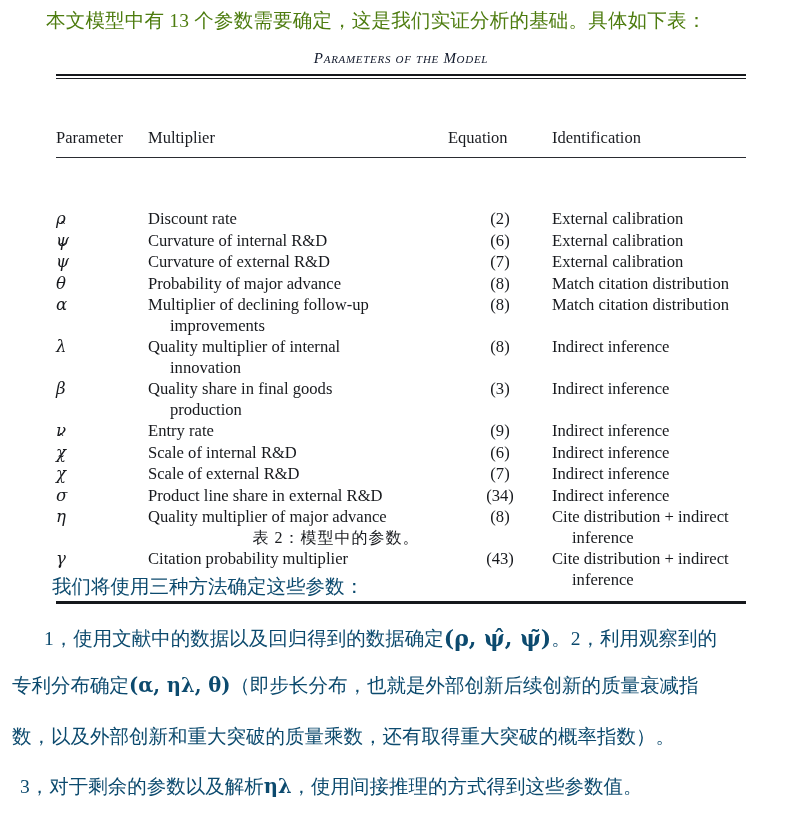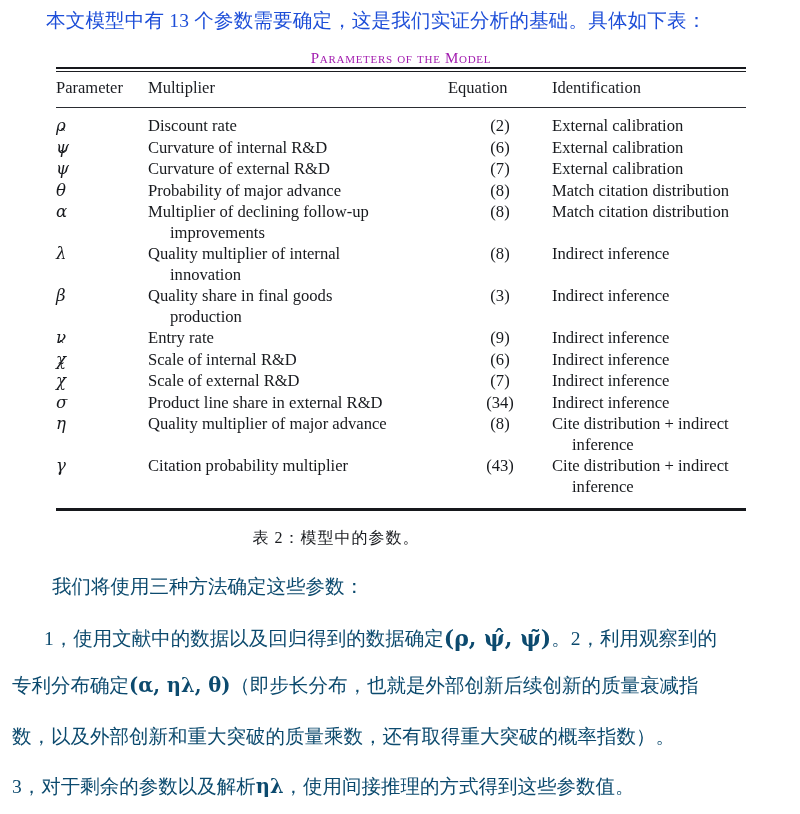--- a/index.html
+++ b/index.html
@@ -25,39 +25,41 @@
 
   
   .intro-line {
     position: absolute;
     left: 46px;
     top: 6px;
     width: 726px;
     font-size: 19.5px;
     line-height: 30px;
     letter-spacing: 0.2px;
-    color: #1d4ed8;
+    color: #4d7c0f;
     white-space: nowrap;
   }
 
   
   .table-block {
     position: absolute;
     left: 56px;
     top: 50px;
     width: 690px;
   }
 
   .table-title {
     text-align: center;
     font-size: 15px;
     font-variant: small-caps;
     letter-spacing: 0.7px;
-    color: #a21caf;
-    white-space: nowrap;
+    color: #0f172a;
+    padding-bottom: 7px;
+    white-space: nowrap;
+    font-style: italic;
   }
 
   .rule-thick {
     height: 2.4px;
     background: #16181c;
     width: 100%;
   }
   .rule-gap {
     height: 1.6px;
     background: #ffffff;
@@ -71,20 +73,21 @@
   .rule-hair {
     height: 1px;
     background: #2a2c31;
     width: 100%;
   }
 
   table.params {
     width: 100%;
     border-collapse: collapse;
     table-layout: fixed;
+    margin-top: 43px;
   }
   table.params col.c-param  { width: 92px; }
   table.params col.c-desc   { width: 300px; }
   table.params col.c-eq     { width: 104px; }
   table.params col.c-ident  { width: 194px; }
 
   table.params th {
     font-weight: normal;
     font-size: 16.5px;
     text-align: left;
@@ -169,21 +172,21 @@
     position: absolute;
     font-size: 19.5px;
     line-height: 30px;
     color: #0c4a6e;
     white-space: nowrap;
   }
   .bl1 { left: 52px; top: 572px; }
   .bl2 { left: 44px; top: 623px; }
   .bl3 { left: 12px; top: 671px; }
   .bl4 { left: 12px; top: 722px; }
-  .bl5 { left: 12px; top: 772px; }
+  .bl5 { left: 20px; top: 772px; }
 
   .mathsym {
     font-family: "DejaVu Serif", "Liberation Serif", serif;
     font-weight: bold;
   }
   .paren-big {
     font-size: 22px;
     vertical-align: -1px;
   }
 </style>

